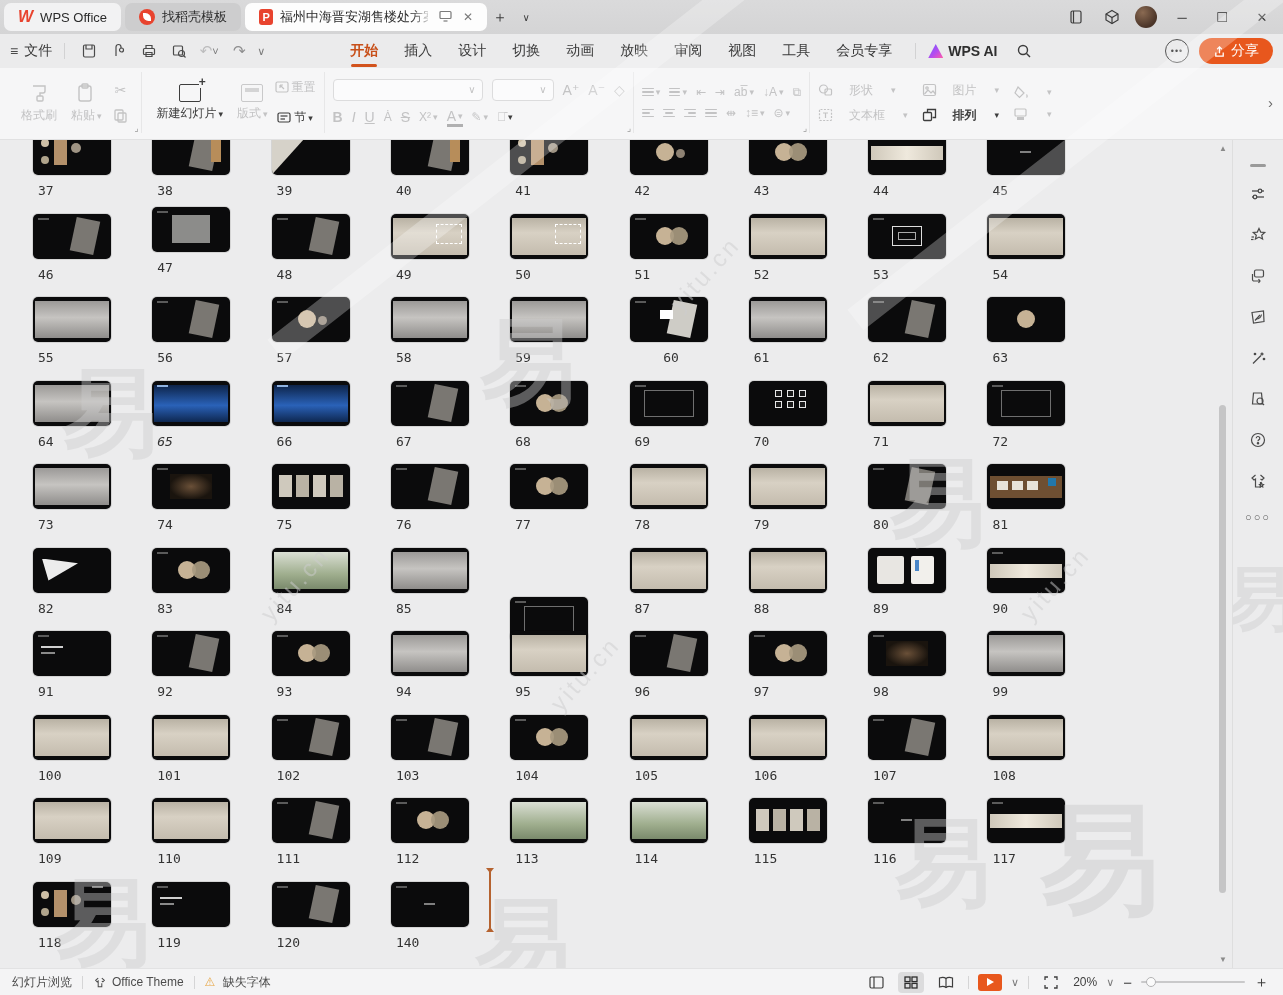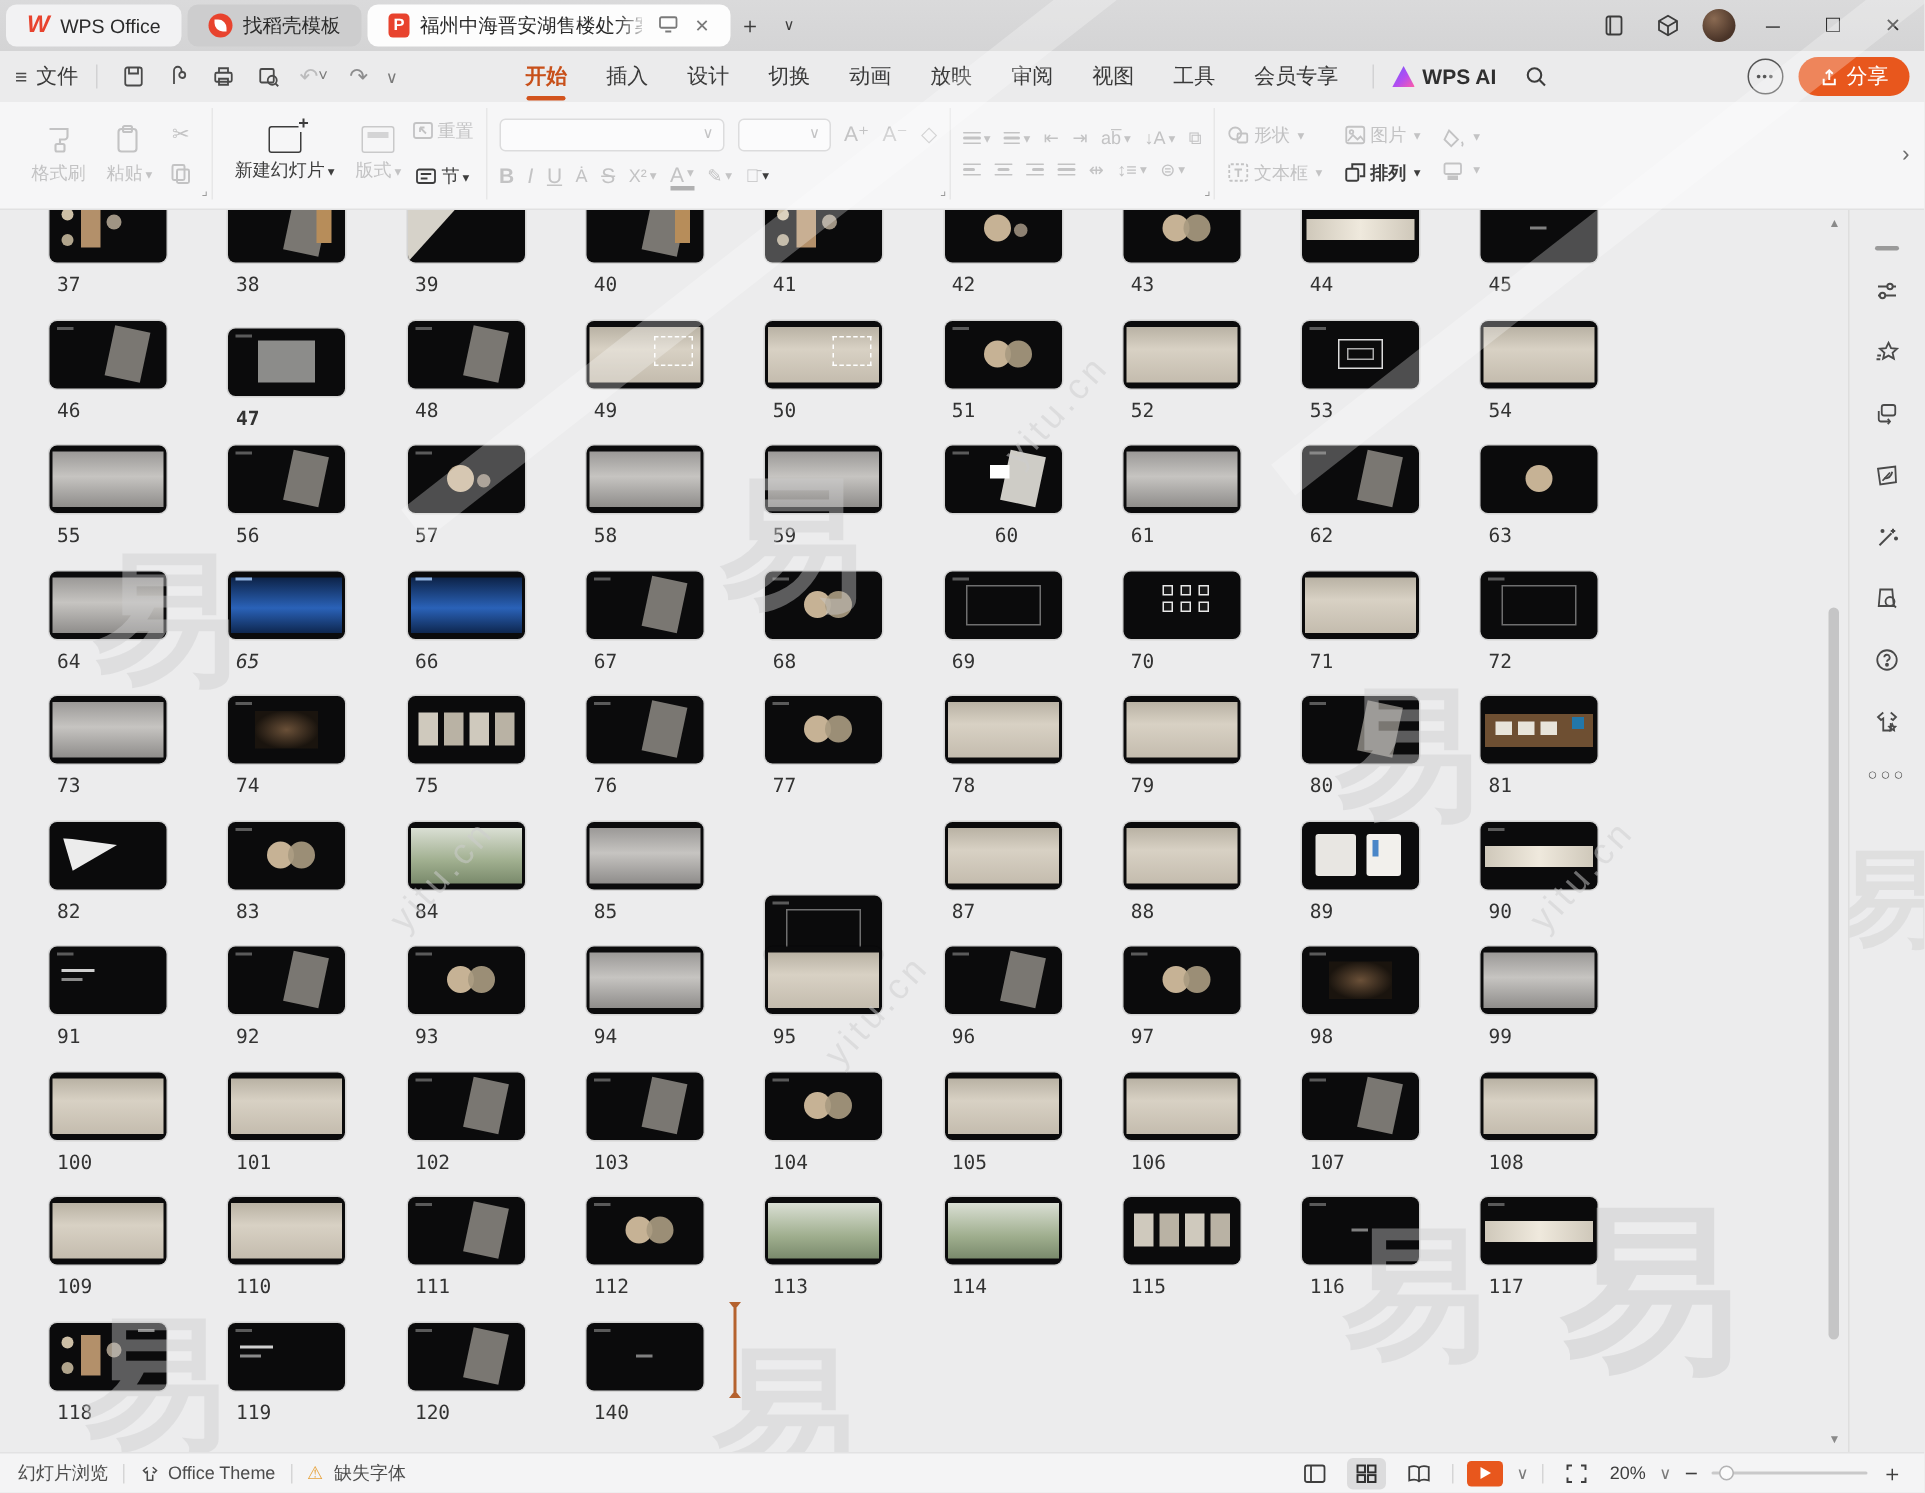--- a/index.html
+++ b/index.html
@@ -87,21 +87,21 @@
   .playcirc { width:26px; height:26px; border-radius:50%; border:1.6px solid #c56a33;
     display:flex; align-items:center; justify-content:center; }
   .playcirc::after { content:""; border-left:8px solid #d2531d; border-top:5px solid transparent;
     border-bottom:5px solid transparent; margin-left:2px; }
   .newslide-ico { width:22px; height:18px; border:1.6px solid #3d3d3d; border-radius:2px; position:relative; }
   .newslide-ico::after { content:"+"; position:absolute; right:-6px; top:-9px; font-size:12px;
     color:#3d3d3d; font-weight:bold; background:#f6f6f7; line-height:1; }
   .layout-ico { width:22px; height:18px; border:1.6px solid #c9c9ca; border-radius:2px; position:relative; }
   .layout-ico::after { content:""; position:absolute; left:3px; right:3px; top:3px; height:4px; background:#d4d4d5; }
   .insert-col { display:flex; flex-direction:column; gap:8px; justify-content:center; }
-  .irow { display:flex; align-items:center; gap:3px; font-size:12px; }
+  .irow { display:flex; align-items:center; gap:16px; font-size:12px; }
   .ribbon-expand { display:flex; align-items:center; color:#6b6b6b; font-size:15px; padding:0 6px; margin-left:auto; }
 
   
   .content { position:absolute; top:140px; left:0; width:1232px; bottom:27px;
     background:#ececed; overflow:hidden; }
   .slide { position:absolute; }
   .thumb { width:78px; height:45px; background:#0b0b0c; border-radius:5px; position:relative;
     overflow:hidden; box-shadow:0 0 0 1px rgba(0,0,0,.10); }
   .thumb i { display:block; position:absolute; }
   .snum { margin-top:8px; margin-left:5px; font-family:"DejaVu Sans Mono",monospace;
@@ -586,21 +586,21 @@
           </div>
           <div class="snum">45</div>
         </div>
         <div class="slide" style="left: 33px; top: 73.5px;">
           <div class="thumb">
             <i class="cap"></i>
             <i class="pl"></i>
           </div>
           <div class="snum">46</div>
         </div>
-        <div class="slide" style="left: 152.3px; top: 79px; font-weight: bold;">
+        <div class="slide" style="left: 152.3px; top: 67px;">
           <div class="thumb">
             <i class="cap"></i>
             <i class="ph"></i>
           </div>
           <div class="snum">47</div>
         </div>
         <div class="slide" style="left: 271.6px; top: 73.5px;">
           <div class="thumb">
             <i class="cap"></i>
             <i class="pl"></i>

